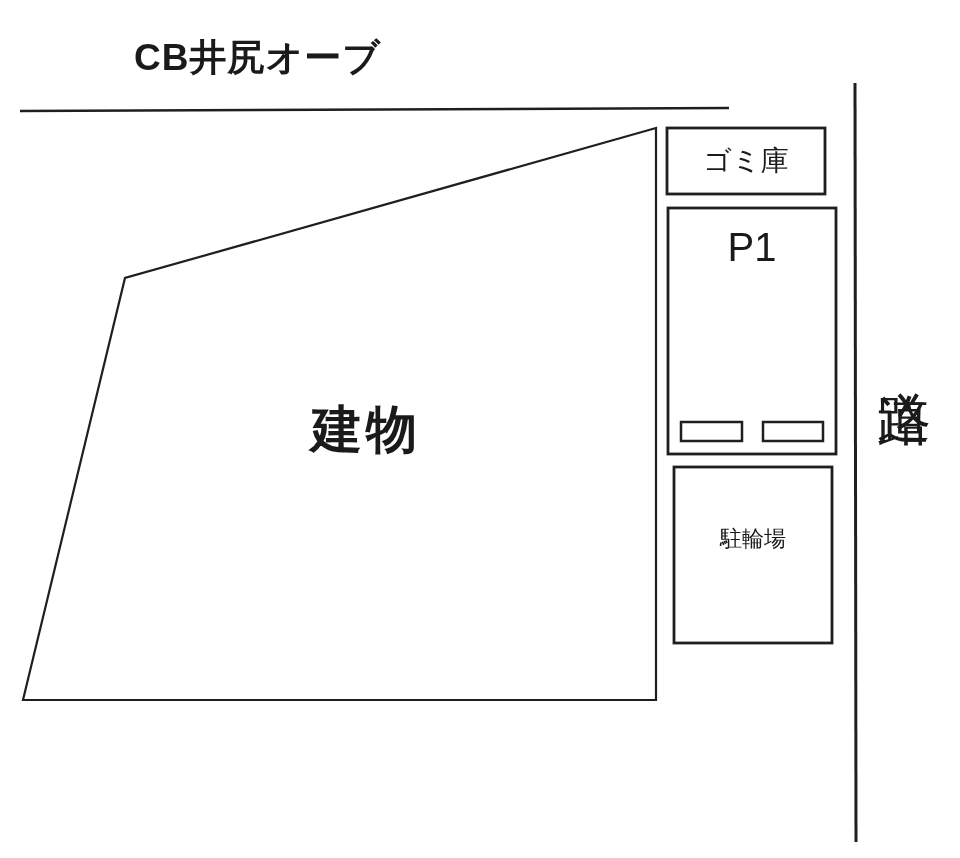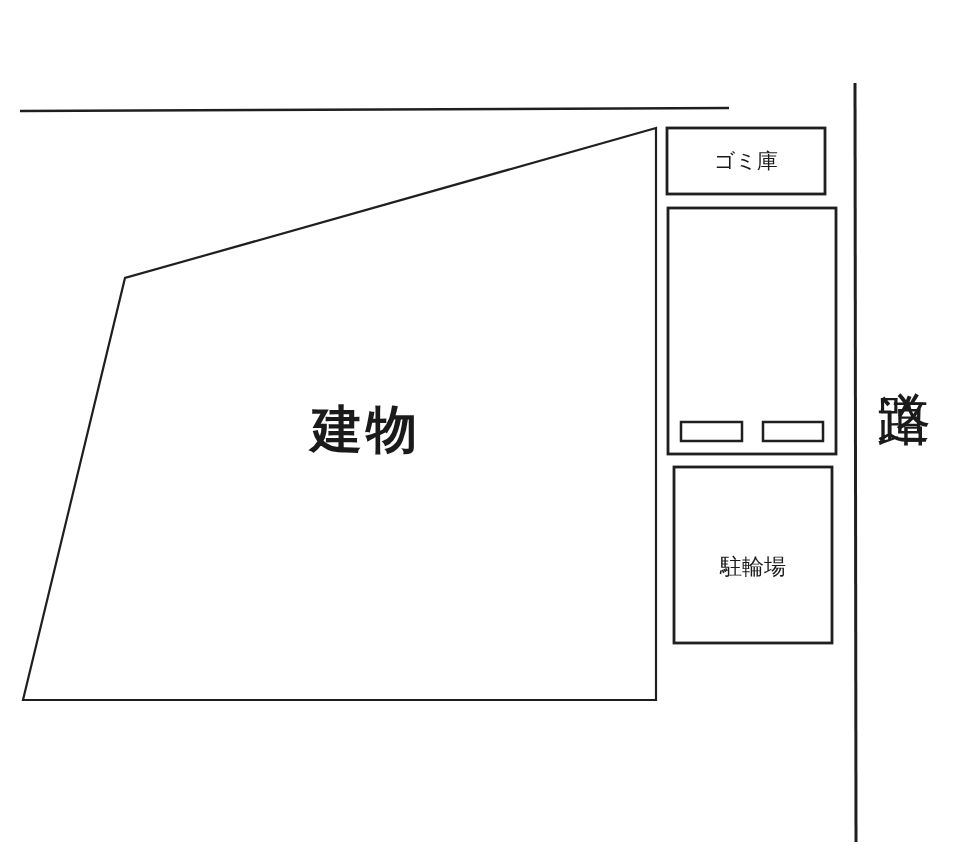--- a/index.html
+++ b/index.html
@@ -37,33 +37,33 @@
     font-size: 51px;
     font-weight: bold;
     letter-spacing: 4px;
   }
   .garbage-label {
     left: 667px; top: 128px;
     width: 158px; height: 66px;
     display: flex;
     align-items: center;
     justify-content: center;
-    font-size: 21px;
+    font-size: 28px;
     font-weight: 500;
   }
   .parking-label {
     left: 668px; top: 227px;
     width: 168px;
     text-align: center;
     font-size: 40px;
     font-weight: 400;
     line-height: 40px;
   }
   .bicycle-label {
-    left: 674px; top: 552px;
+    left: 674px; top: 524px;
     width: 158px;
     text-align: center;
     font-size: 22px;
     font-weight: 500;
   }
   .road-label {
     left: 876px; top: 349px;
     font-size: 54px;
     font-weight: 500;
     writing-mode: vertical-rl;
@@ -88,23 +88,25 @@
     <rect x="668" y="208" width="168" height="246" stroke-width="2.8" fill="none" stroke="#1f1f1f"></rect>
 
     <rect x="681" y="422" width="61" height="19" stroke-width="2.5" fill="none" stroke="#1f1f1f"></rect>
     <rect x="763" y="422" width="60" height="19" stroke-width="2.5" fill="none" stroke="#1f1f1f"></rect>
 
     <rect x="674" y="467" width="158" height="176" stroke-width="2.8" fill="none" stroke="#1f1f1f"></rect>
 
     <line x1="855" y1="83" x2="856" y2="842" stroke-width="3" fill="none" stroke="#1f1f1f"></line>
   </svg>
 
+  <div class="label title">CB井尻オーブ</div>
 
   <div class="label building-label">建物</div>
 
   <div class="label garbage-label">ゴミ庫</div>
 
+  <div class="label parking-label">P1</div>
 
   <div class="label bicycle-label">駐輪場</div>
 
   <div class="label road-label">道路</div>
 
 </div>
 
 </body></html>

